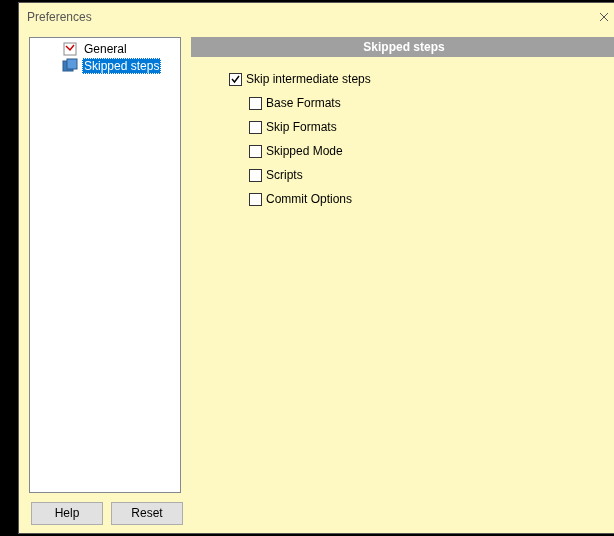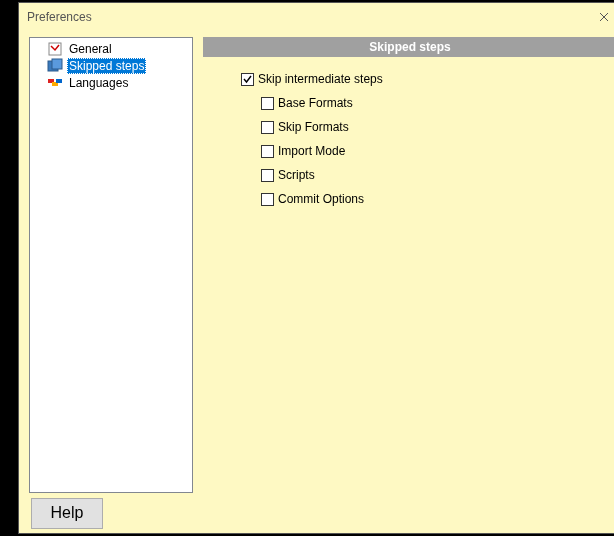--- a/index.html
+++ b/index.html
@@ -38,24 +38,24 @@
   }
   .titlebar .close svg { width: 10px; height: 10px; }
   .content {
     flex: 1;
     display: flex;
     padding: 6px 10px 0 10px;
     gap: 10px;
     min-height: 0;
   }
   .tree {
-    width: 164px;
+    width: 152px;
     background: #fff;
     border: 1px solid #828790;
-    padding: 2px 1px;
+    padding: 2px 16px;
     overflow: hidden;
   }
   .tree-item {
     display: flex;
     align-items: center;
     height: 17px;
     padding-left: 16px;
     gap: 4px;
     color: #000;
     white-space: nowrap;
@@ -110,25 +110,25 @@
   .button-bar {
     height: 40px;
     display: flex;
     align-items: center;
     padding: 0 12px;
     gap: 8px;
   }
   .spacer { flex: 1; }
   .btn {
     min-width: 72px;
-    height: 31px;
+    height: 23px;
     background: #e1e1e1;
     border: 1px solid #adadad;
     font-family: inherit;
-    font-size: 16px;
+    font-size: 12px;
     color: #000;
     cursor: default;
     padding: 0 10px;
   }
 </style>
 </head>
 <body>
 
 <div class="window">
   <div class="titlebar">
@@ -154,30 +154,20 @@
       </div>
       <div class="tree-item selected">
         <span class="tree-icon">
           <svg viewBox="0 0 16 16">
               <rect x="1" y="3" width="10" height="10" fill="#3a7abd" stroke="#2a5a8d"></rect>
               <rect x="5" y="1" width="10" height="10" fill="#5a9add" stroke="#2a5a8d"></rect>
             </svg>
         </span>
         <span class="tree-label">Skipped steps</span>
       </div>
-      <div class="tree-item">
-        <span class="tree-icon">
-          <svg viewBox="0 0 16 16">
-              <rect x="1" y="4" width="6" height="4" fill="#d22"></rect>
-              <rect x="5" y="7" width="6" height="4" fill="#fa0"></rect>
-              <rect x="9" y="4" width="6" height="4" fill="#06c"></rect>
-            </svg>
-        </span>
-        <span class="tree-label">Languages</span>
-      </div>
     </div>
 
     <div class="panel">
       <div class="panel-header">Skipped steps</div>
 
       <div class="checkbox-row">
         <span class="cb">
           <svg viewBox="0 0 11 11">
               <path d="M2 5 L4.5 8 L9 2" stroke="#000" stroke-width="1.4" fill="none"></path>
             </svg>
@@ -188,30 +178,31 @@
       <div class="checkbox-row indent">
         <span class="cb"></span>
         <span class="cbl">Base Formats</span>
       </div>
       <div class="checkbox-row indent">
         <span class="cb"></span>
         <span class="cbl">Skip Formats</span>
       </div>
       <div class="checkbox-row indent">
         <span class="cb"></span>
-        <span class="cbl">Import Mode</span>
+        <span class="cbl">Skipped Mode</span>
       </div>
       <div class="checkbox-row indent">
         <span class="cb"></span>
         <span class="cbl">Scripts</span>
       </div>
       <div class="checkbox-row indent">
         <span class="cb"></span>
         <span class="cbl">Commit Options</span>
       </div>
     </div>
   </div>
 
   <div class="button-bar">
     <button class="btn">Help</button>
+    <button class="btn">Reset</button>
     <div class="spacer"></div>
   </div>
 </div>
 
 </body></html>

